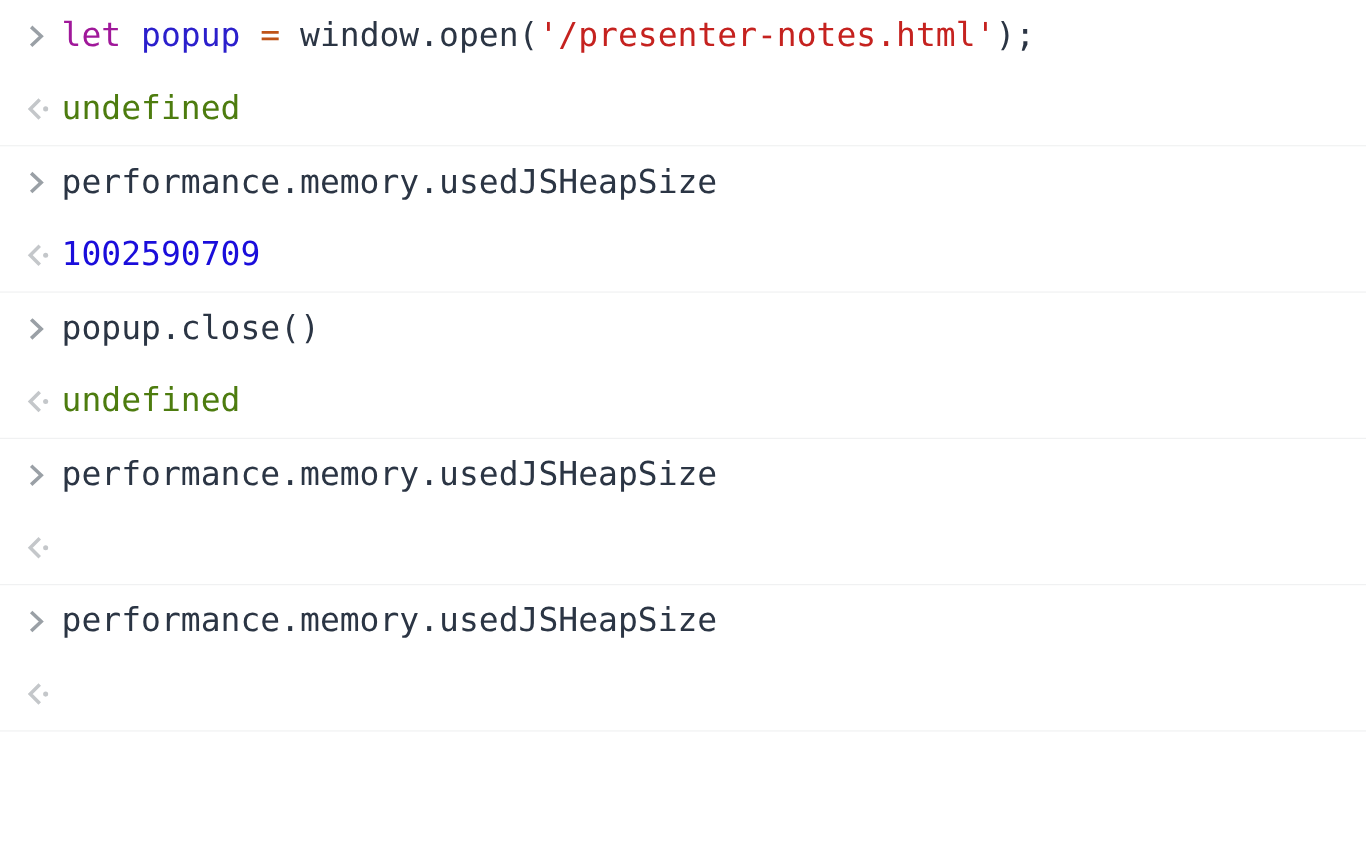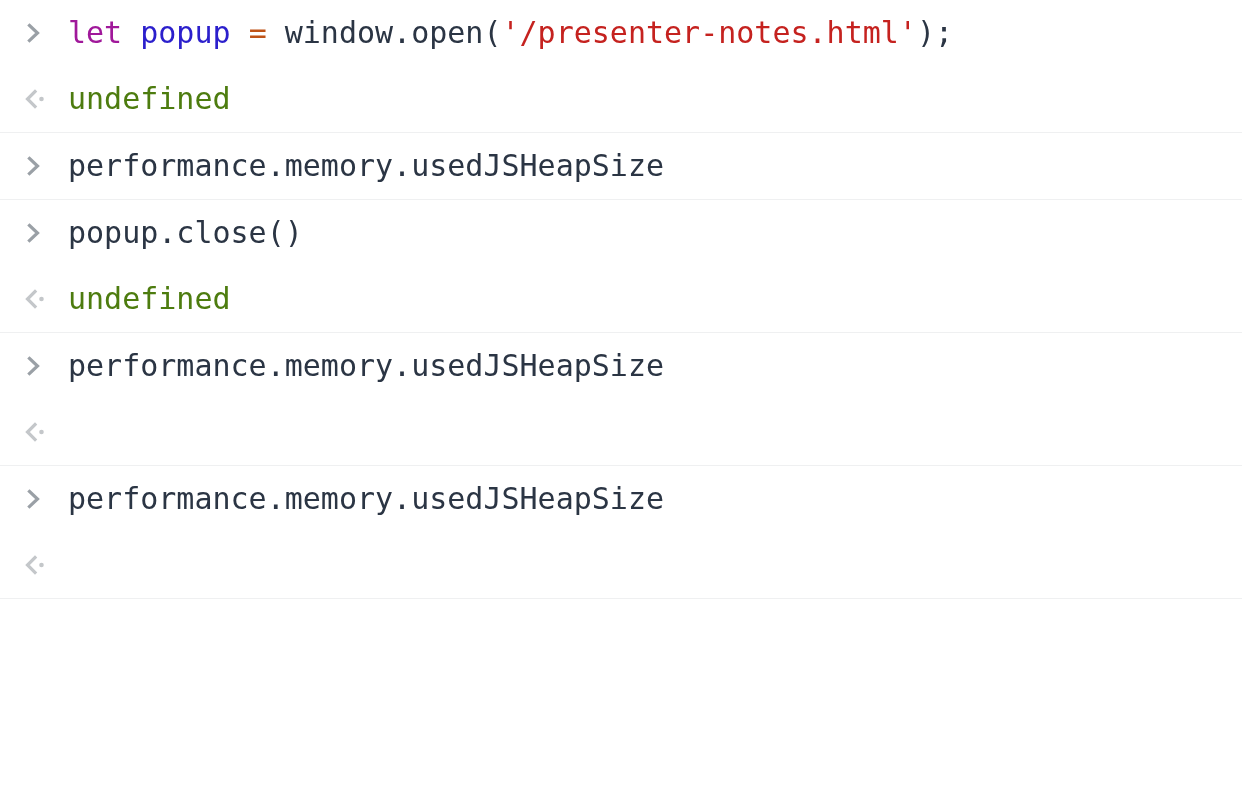--- a/index.html
+++ b/index.html
@@ -26,21 +26,20 @@
     border-bottom: 1px solid #eff0f1;
     flex: 0 0 auto;
   }
 
   .console-row {
     display: flex;
     align-items: center;
     height: 66px;
     padding: 0 0 0 22px;
     box-sizing: border-box;
-    gap: 12px;
   }
 
   .gutter-icon {
     width: 34px;
     flex: 0 0 34px;
     height: 66px;
     position: relative;
   }
 
   
@@ -97,20 +96,29 @@
     </div>
     <div class="entry-group">
       <div class="console-row console-input-row">
         <span class="gutter-icon icon-prompt">
           <svg width="26" height="26" viewBox="0 0 26 26">
             <path d="M7.5 5.5 L15.5 13 L7.5 20.5" fill="none" stroke="#9aa0a6" stroke-width="3.2" stroke-linecap="square" stroke-linejoin="miter"></path>
           </svg>
         </span>
         <span class="code code-input"><span class="tok-plain">performance.memory.usedJSHeapSize</span></span>
       </div>
+      <div class="console-row console-result-row">
+        <span class="gutter-icon icon-result">
+          <svg width="30" height="26" viewBox="0 0 30 26">
+            <path d="M13 5.5 L5.5 13 L13 20.5" fill="none" stroke="#c4c7ca" stroke-width="3.2" stroke-linecap="square" stroke-linejoin="miter"></path>
+            <circle cx="19.5" cy="13" r="2.3" fill="#c4c7ca"></circle>
+          </svg>
+        </span>
+        <span class="code result-number">1002590709</span>
+      </div>
     </div>
     <div class="entry-group">
       <div class="console-row console-input-row">
         <span class="gutter-icon icon-prompt">
           <svg width="26" height="26" viewBox="0 0 26 26">
             <path d="M7.5 5.5 L15.5 13 L7.5 20.5" fill="none" stroke="#9aa0a6" stroke-width="3.2" stroke-linecap="square" stroke-linejoin="miter"></path>
           </svg>
         </span>
         <span class="code code-input"><span class="tok-plain">popup.close()</span></span>
       </div>

